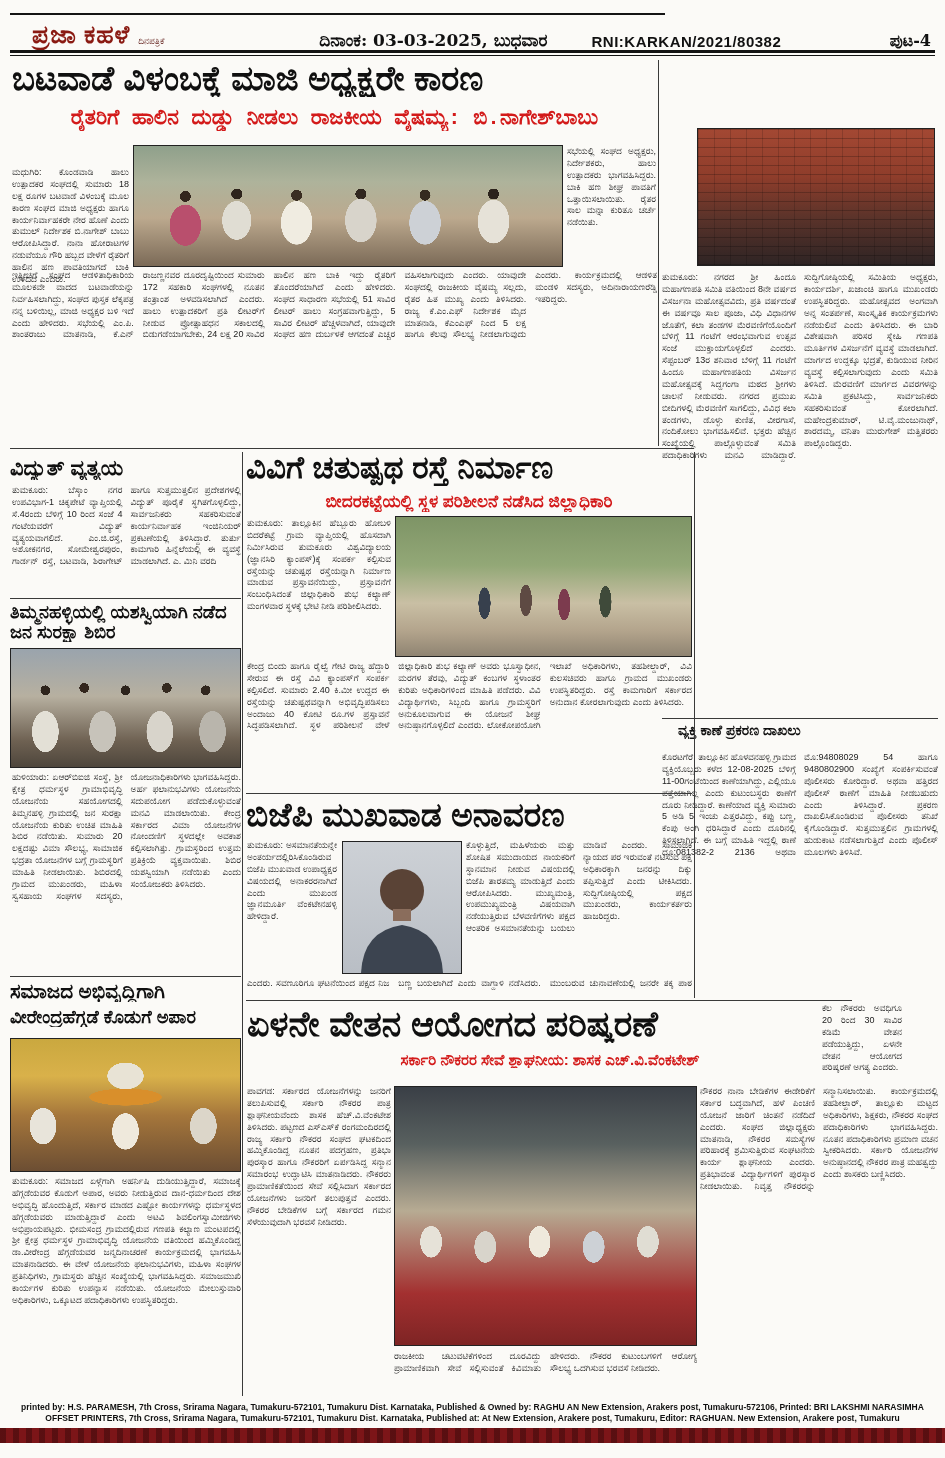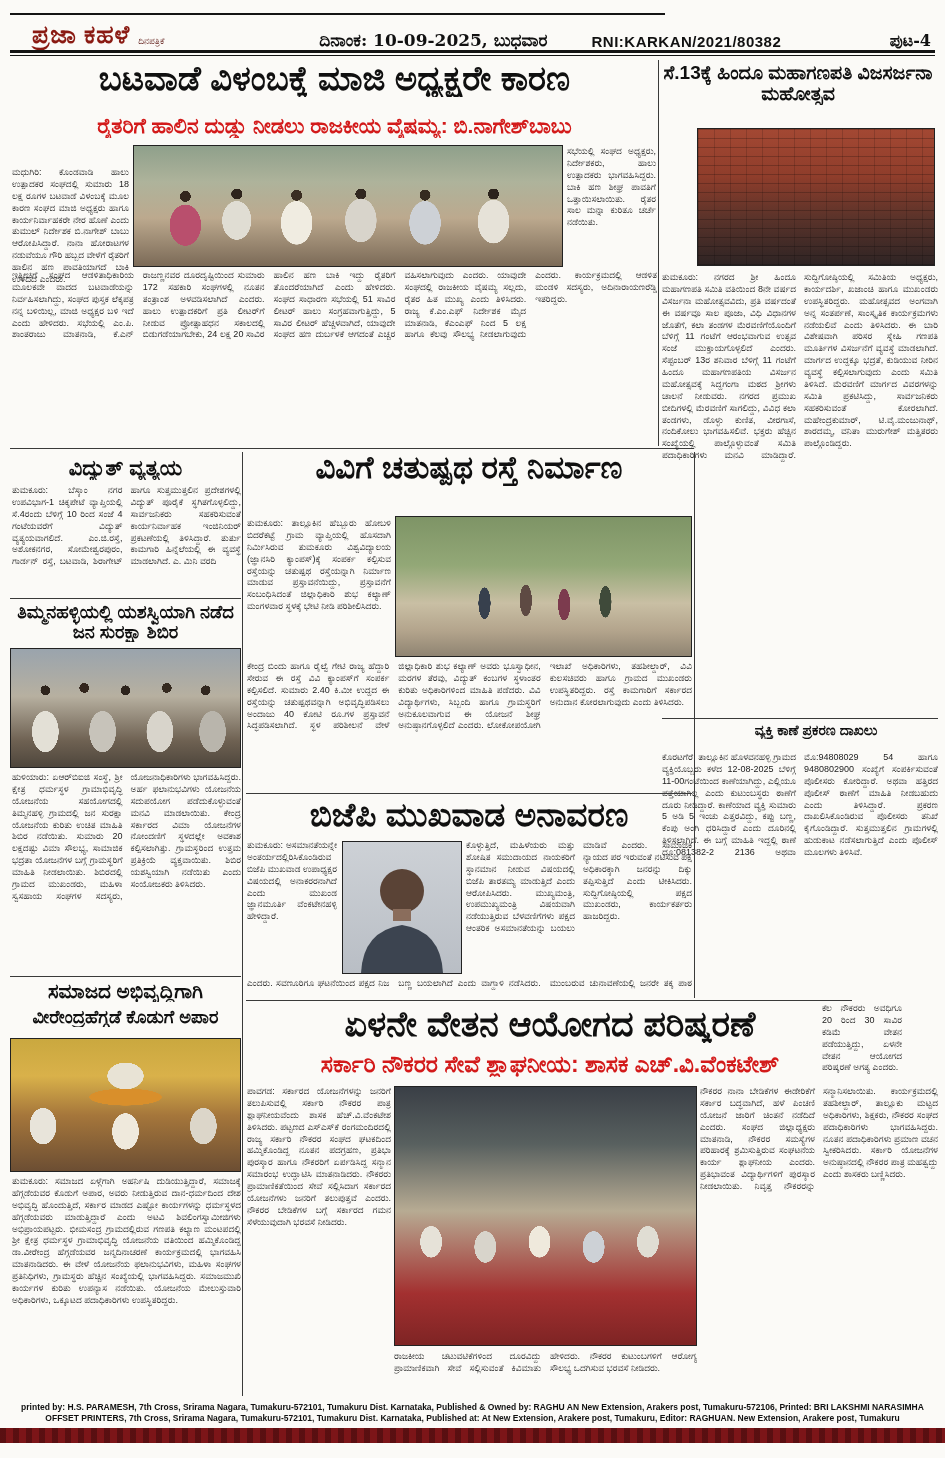--- a/index.html
+++ b/index.html
@@ -8,21 +8,21 @@
   
   .top-rule{position:absolute;left:10px;top:13px;width:655px;height:2px;background:#141414;}
   .masthead{position:absolute;left:10px;top:20px;width:925px;height:30px;display:flex;align-items:flex-end;}
   .mh-logo{font-family:"Liberation Serif","DejaVu Serif",serif;font-weight:bold;font-size:25px;color:#8a1a12;letter-spacing:1px;margin-left:22px;text-align:right;}
   .mh-tag{font-size:9px;color:#5a1510;margin-left:8px;margin-bottom:3px;}
   .mh-date{font-family:"DejaVu Serif",serif;font-weight:bold;font-size:17px;color:#111;margin-left:155px;}
   .mh-rni{font-weight:bold;font-size:15px;color:#111;margin-left:44px;letter-spacing:.5px;}
   .mh-page{font-family:"DejaVu Serif",serif;font-weight:bold;font-size:16px;color:#111;margin-left:auto;margin-right:4px;}
   .mh-rule{position:absolute;left:10px;top:50px;width:925px;height:6px;border-top:3px solid #141414;border-bottom:1px solid #141414;box-sizing:border-box;}
   
-  .hl{font-weight:bold;color:#101010;text-align:center;line-height:1.12;overflow:hidden;}
+  .hl{font-weight:bold;color:#101010;line-height:1.12;overflow:hidden;}
   .sub{font-weight:bold;color:#d31a1a;text-align:center;line-height:1.15;overflow:hidden;}
   .bd{font-size:9px;line-height:1.32;text-align:justify;color:#222;overflow:hidden;word-break:break-word;}
   .abs{position:absolute;box-sizing:border-box;}
   .rule-h{position:absolute;height:1px;background:#3a3a3a;}
   .rule-v{position:absolute;width:1px;background:#3a3a3a;}
   
   .ph{position:absolute;border:1px solid #222;box-sizing:border-box;}
   .ph-lead{background:
     radial-gradient(26px 34px at 12% 66%,#b94f6d 0 60%,transparent 61%),
     radial-gradient(24px 32px at 24% 62%,#e0ddd3 0 60%,transparent 61%),
@@ -80,37 +80,36 @@
 </style>
 </head>
 <body>
 
 <div class="page">
 
   <div class="top-rule"></div>
   <div class="masthead">
     <span class="mh-logo">ಪ್ರಜಾ ಕಹಳೆ</span>
     <span class="mh-tag">ದಿನಪತ್ರಿಕೆ</span>
-    <span class="mh-date">ದಿನಾಂಕ: 10-09-2025, ಬುಧವಾರ</span>
+    <span class="mh-date">ದಿನಾಂಕ: 03-03-2025, ಬುಧವಾರ</span>
     <span class="mh-rni">RNI:KARKAN/2021/80382</span>
     <span class="mh-page">ಪುಟ-4</span>
   </div>
   <div class="mh-rule"></div>
 
   <div class="abs hl" style="left:12px;top:59px;width:645px;font-size:34px;white-space:nowrap;">ಬಟವಾಡೆ ವಿಳಂಬಕ್ಕೆ ಮಾಜಿ ಅಧ್ಯಕ್ಷರೇ ಕಾರಣ</div>
-  <div class="abs sub" style="left:12px;top:114px;width:645px;font-size:21px;white-space:nowrap;">ರೈತರಿಗೆ ಹಾಲಿನ ದುಡ್ಡು ನೀಡಲು ರಾಜಕೀಯ ವೈಷಮ್ಯ: ಬಿ.ನಾಗೇಶ್‌ಬಾಬು</div>
+  <div class="abs sub" style="left:12px;top:107px;width:645px;font-size:21px;white-space:nowrap;font-family:Liberation Mono, monospace;">ರೈತರಿಗೆ ಹಾಲಿನ ದುಡ್ಡು ನೀಡಲು ರಾಜಕೀಯ ವೈಷಮ್ಯ: ಬಿ.ನಾಗೇಶ್‌ಬಾಬು</div>
   <div class="abs bd" style="left:12px;top:146px;width:117px;height:120px;margin-top:21px;">ಮಧುಗಿರಿ: ಕೊಂಡವಾಡಿ ಹಾಲು ಉತ್ಪಾದಕರ ಸಂಘದಲ್ಲಿ ಸುಮಾರು 18 ಲಕ್ಷ ರೂಗಳ ಬಟವಾಡೆ ವಿಳಂಬಕ್ಕೆ ಮೂಲ ಕಾರಣ ಸಂಘದ ಮಾಜಿ ಅಧ್ಯಕ್ಷರು ಹಾಗೂ ಕಾರ್ಯನಿರ್ವಾಹಕರೇ ನೇರ ಹೊಣೆ ಎಂದು ತುಮುಲ್ ನಿರ್ದೇಶಕ ಬಿ.ನಾಗೇಶ್ ಬಾಬು ಆರೋಪಿಸಿದ್ದಾರೆ. ನಾನಾ ಹೋರಾಟಗಳ ನಡುವೆಯೂ ಗೌರಿ ಹಬ್ಬದ ವೇಳೆಗೆ ರೈತರಿಗೆ ಹಾಲಿನ ಹಣ ಪಾವತಿಯಾಗದೆ ಬಾಕಿ ಉಳಿದಿದೆ ಎಂದರು.</div>
   <div class="ph ph-lead" style="left:133px;top:145px;width:430px;height:122px;"></div>
   <div class="abs bd" style="left:567px;top:146px;width:89px;height:120px;">ಸಭೆಯಲ್ಲಿ ಸಂಘದ ಅಧ್ಯಕ್ಷರು, ನಿರ್ದೇಶಕರು, ಹಾಲು ಉತ್ಪಾದಕರು ಭಾಗವಹಿಸಿದ್ದರು. ಬಾಕಿ ಹಣ ಶೀಘ್ರ ಪಾವತಿಗೆ ಒತ್ತಾಯಿಸಲಾಯಿತು. ರೈತರ ಸಾಲ ಮನ್ನಾ ಕುರಿತೂ ಚರ್ಚೆ ನಡೆಯಿತು.</div>
   <div class="abs bd" style="left:12px;top:270px;width:645px;height:176px;column-count:5;column-gap:9px;">ಇತ್ತೀಚಿಗೆ ಸಂಘದ ಆಡಳಿತಾಧಿಕಾರಿಯ ಮೂಲಕವೇ ವಾದದ ಬಟವಾಡೆಯನ್ನು ನಿರ್ವಹಿಸಲಾಗಿದ್ದು, ಸಂಘದ ಪುಸ್ತಕ ಲೆಕ್ಕಪತ್ರ ನನ್ನ ಬಳಿಯಿಲ್ಲ, ಮಾಜಿ ಅಧ್ಯಕ್ಷರ ಬಳಿ ಇದೆ ಎಂದು ಹೇಳಿದರು. ಸಭೆಯಲ್ಲಿ ಎಂ.ಪಿ. ಶಾಂತರಾಜು ಮಾತನಾಡಿ, ಕೆ.ಎನ್ ರಾಜಣ್ಣನವರ ದೂರದೃಷ್ಟಿಯಿಂದ ಸುಮಾರು 172 ಸಹಕಾರಿ ಸಂಘಗಳಲ್ಲಿ ನೂತನ ತಂತ್ರಾಂಶ ಅಳವಡಿಸಲಾಗಿದೆ ಎಂದರು. ಹಾಲು ಉತ್ಪಾದಕರಿಗೆ ಪ್ರತಿ ಲೀಟರ್‌ಗೆ ನೀಡುವ ಪ್ರೋತ್ಸಾಹಧನ ಸಕಾಲದಲ್ಲಿ ಬಿಡುಗಡೆಯಾಗಬೇಕು, 24 ಲಕ್ಷ 20 ಸಾವಿರ ಹಾಲಿನ ಹಣ ಬಾಕಿ ಇದ್ದು ರೈತರಿಗೆ ತೊಂದರೆಯಾಗಿದೆ ಎಂದು ಹೇಳಿದರು. ಸಂಘದ ಸಾಧಾರಣ ಸಭೆಯಲ್ಲಿ 51 ಸಾವಿರ ಲೀಟರ್ ಹಾಲು ಸಂಗ್ರಹವಾಗುತ್ತಿದ್ದು, 5 ಸಾವಿರ ಲೀಟರ್ ಹೆಚ್ಚಳವಾಗಿದೆ, ಯಾವುದೇ ಸಂಘದ ಹಣ ದುರ್ಬಳಕೆ ಆಗದಂತೆ ಎಚ್ಚರ ವಹಿಸಲಾಗುವುದು ಎಂದರು. ಯಾವುದೇ ಸಂಘದಲ್ಲಿ ರಾಜಕೀಯ ವೈಷಮ್ಯ ಸಲ್ಲದು, ರೈತರ ಹಿತ ಮುಖ್ಯ ಎಂದು ತಿಳಿಸಿದರು. ರಾಜ್ಯ ಕೆ.ಎಂ.ಎಫ್ ನಿರ್ದೇಶಕ ಮೈದ ಮಾತನಾಡಿ, ಕೆಎಂಎಫ್ ನಿಂದ 5 ಲಕ್ಷ ಹಾಗೂ ಕೆಲವು ಸೌಲಭ್ಯ ನೀಡಲಾಗುವುದು ಎಂದರು. ಕಾರ್ಯಕ್ರಮದಲ್ಲಿ ಆಡಳಿತ ಮಂಡಳಿ ಸದಸ್ಯರು, ಅದಿನಾರಾಯಣರೆಡ್ಡಿ ಇತರಿದ್ದರು.</div>
 
   <div class="rule-v" style="left:658px;top:60px;height:386px;"></div>
   <div class="rule-h" style="left:10px;top:448px;width:684px;"></div>
 
-  <div class="abs hl" style="left:660px;top:62px;width:276px;font-size:19px;">ಸೆ.13ಕ್ಕೆ ಹಿಂದೂ ಮಹಾಗಣಪತಿ ವಿಜಸರ್ಜನಾ ಮಹೋತ್ಸವ</div>
   <div class="ph ph-ganapati" style="left:697px;top:128px;width:238px;height:138px;"></div>
   <div class="abs bd" style="left:662px;top:272px;width:276px;height:444px;column-count:2;column-gap:8px;">ತುಮಕೂರು: ನಗರದ ಶ್ರೀ ಹಿಂದೂ ಮಹಾಗಣಪತಿ ಸಮಿತಿ ವತಿಯಿಂದ 8ನೇ ವರ್ಷದ ವಿಸರ್ಜನಾ ಮಹೋತ್ಸವವಿದು, ಪ್ರತಿ ವರ್ಷದಂತೆ ಈ ವರ್ಷವೂ ಸಾಲ ಪೂಜಾ, ವಿಧಿ ವಿಧಾನಗಳ ಜೊತೆಗೆ, ಕಲಾ ತಂಡಗಳ ಮೆರವಣಿಗೆಯೊಂದಿಗೆ ಬೆಳಿಗ್ಗೆ 11 ಗಂಟೆಗೆ ಆರಂಭವಾಗುವ ಉತ್ಸವ ಸಂಜೆ ಮುಕ್ತಾಯಗೊಳ್ಳಲಿದೆ ಎಂದರು. ಸೆಪ್ಟಂಬರ್ 13ರ ಶನಿವಾರ ಬೆಳಿಗ್ಗೆ 11 ಗಂಟೆಗೆ ಹಿಂದೂ ಮಹಾಗಣಪತಿಯ ವಿಸರ್ಜನ ಮಹೋತ್ಸವಕ್ಕೆ ಸಿದ್ದಗಂಗಾ ಮಠದ ಶ್ರೀಗಳು ಚಾಲನೆ ನೀಡುವರು. ನಗರದ ಪ್ರಮುಖ ಬೀದಿಗಳಲ್ಲಿ ಮೆರವಣಿಗೆ ಸಾಗಲಿದ್ದು, ವಿವಿಧ ಕಲಾ ತಂಡಗಳು, ಡೊಳ್ಳು ಕುಣಿತ, ವೀರಗಾಸೆ, ನಂದಿಕೋಲು ಭಾಗವಹಿಸಲಿವೆ. ಭಕ್ತರು ಹೆಚ್ಚಿನ ಸಂಖ್ಯೆಯಲ್ಲಿ ಪಾಲ್ಗೊಳ್ಳುವಂತೆ ಸಮಿತಿ ಪದಾಧಿಕಾರಿಗಳು ಮನವಿ ಮಾಡಿದ್ದಾರೆ. ಸುದ್ದಿಗೋಷ್ಠಿಯಲ್ಲಿ ಸಮಿತಿಯ ಅಧ್ಯಕ್ಷರು, ಕಾರ್ಯದರ್ಶಿ, ಖಜಾಂಚಿ ಹಾಗೂ ಮುಖಂಡರು ಉಪಸ್ಥಿತರಿದ್ದರು. ಮಹೋತ್ಸವದ ಅಂಗವಾಗಿ ಅನ್ನ ಸಂತರ್ಪಣೆ, ಸಾಂಸ್ಕೃತಿಕ ಕಾರ್ಯಕ್ರಮಗಳು ನಡೆಯಲಿವೆ ಎಂದು ತಿಳಿಸಿದರು. ಈ ಬಾರಿ ವಿಶೇಷವಾಗಿ ಪರಿಸರ ಸ್ನೇಹಿ ಗಣಪತಿ ಮೂರ್ತಿಗಳ ವಿಸರ್ಜನೆಗೆ ವ್ಯವಸ್ಥೆ ಮಾಡಲಾಗಿದೆ. ಮಾರ್ಗದ ಉದ್ದಕ್ಕೂ ಭದ್ರತೆ, ಕುಡಿಯುವ ನೀರಿನ ವ್ಯವಸ್ಥೆ ಕಲ್ಪಿಸಲಾಗುವುದು ಎಂದು ಸಮಿತಿ ತಿಳಿಸಿದೆ. ಮೆರವಣಿಗೆ ಮಾರ್ಗದ ವಿವರಗಳನ್ನು ಸಮಿತಿ ಪ್ರಕಟಿಸಿದ್ದು, ಸಾರ್ವಜನಿಕರು ಸಹಕರಿಸುವಂತೆ ಕೋರಲಾಗಿದೆ. ಮಹೇಂದ್ರಕುಮಾರ್, ಟಿ.ವೈ.ಮಂಜುನಾಥ್, ಶಾರದಮ್ಮ, ವನಿತಾ ಮುರುಗೇಶ್ ಮತ್ತಿತರರು ಪಾಲ್ಗೊಂಡಿದ್ದರು.</div>
 
   <div class="rule-h" style="left:662px;top:718px;width:276px;"></div>
   <div class="abs hl" style="left:678px;top:723px;width:276px;font-size:14px;white-space:nowrap;">ವ್ಯಕ್ತಿ ಕಾಣೆ ಪ್ರಕರಣ ದಾಖಲು</div>
   <div class="abs bd" style="left:662px;top:752px;width:276px;height:246px;column-count:2;column-gap:8px;">ಕೊರಟಗೆರೆ: ತಾಲ್ಲೂಕಿನ ಹೊಳವನಹಳ್ಳಿ ಗ್ರಾಮದ ವ್ಯಕ್ತಿಯೊಬ್ಬರು ಕಳೆದ 12-08-2025 ಬೆಳಿಗ್ಗೆ 11-00ಗಂಟೆಯಿಂದ ಕಾಣೆಯಾಗಿದ್ದು, ಎಲ್ಲಿಯೂ ಪತ್ತೆಯಾಗಿಲ್ಲ ಎಂದು ಕುಟುಂಬಸ್ಥರು ಠಾಣೆಗೆ ದೂರು ನೀಡಿದ್ದಾರೆ. ಕಾಣೆಯಾದ ವ್ಯಕ್ತಿ ಸುಮಾರು 5 ಅಡಿ 5 ಇಂಚು ಎತ್ತರವಿದ್ದು, ಕಪ್ಪು ಬಣ್ಣ, ಕೆಂಪು ಅಂಗಿ ಧರಿಸಿದ್ದಾರೆ ಎಂದು ದೂರಿನಲ್ಲಿ ತಿಳಿಸಲಾಗಿದೆ. ಈ ಬಗ್ಗೆ ಮಾಹಿತಿ ಇದ್ದಲ್ಲಿ ಠಾಣೆ ದೂ:081382-2 2136 ಅಥವಾ ಮೊ:94808029 54 ಹಾಗೂ 9480802900 ಸಂಖ್ಯೆಗೆ ಸಂಪರ್ಕಿಸುವಂತೆ ಪೊಲೀಸರು ಕೋರಿದ್ದಾರೆ. ಅಥವಾ ಹತ್ತಿರದ ಪೊಲೀಸ್ ಠಾಣೆಗೆ ಮಾಹಿತಿ ನೀಡಬಹುದು ಎಂದು ತಿಳಿಸಿದ್ದಾರೆ. ಪ್ರಕರಣ ದಾಖಲಿಸಿಕೊಂಡಿರುವ ಪೊಲೀಸರು ತನಿಖೆ ಕೈಗೊಂಡಿದ್ದಾರೆ. ಸುತ್ತಮುತ್ತಲಿನ ಗ್ರಾಮಗಳಲ್ಲಿ ಹುಡುಕಾಟ ನಡೆಸಲಾಗುತ್ತಿದೆ ಎಂದು ಪೊಲೀಸ್ ಮೂಲಗಳು ತಿಳಿಸಿವೆ.</div>
 
   <div class="rule-v" style="left:242px;top:452px;height:944px;"></div>
 
   <div class="abs hl" style="left:10px;top:456px;width:231px;font-size:21px;">ವಿದ್ಯುತ್ ವ್ಯತ್ಯಯ</div>
@@ -122,40 +121,41 @@
   <div class="abs bd" style="left:12px;top:772px;width:229px;height:202px;column-count:2;column-gap:8px;">ಹುಳಿಯಾರು: ಏಆರ್‌ಬಿಐಜಿ ಸಂಸ್ಥೆ, ಶ್ರೀ ಕ್ಷೇತ್ರ ಧರ್ಮಸ್ಥಳ ಗ್ರಾಮಾಭಿವೃದ್ಧಿ ಯೋಜನೆಯ ಸಹಯೋಗದಲ್ಲಿ ತಿಮ್ಮನಹಳ್ಳಿ ಗ್ರಾಮದಲ್ಲಿ ಜನ ಸುರಕ್ಷಾ ಯೋಜನೆಯ ಕುರಿತು ಉಚಿತ ಮಾಹಿತಿ ಶಿಬಿರ ನಡೆಯಿತು. ಸುಮಾರು 20 ಲಕ್ಷದಷ್ಟು ವಿಮಾ ಸೌಲಭ್ಯ, ಸಾಮಾಜಿಕ ಭದ್ರತಾ ಯೋಜನೆಗಳ ಬಗ್ಗೆ ಗ್ರಾಮಸ್ಥರಿಗೆ ಮಾಹಿತಿ ನೀಡಲಾಯಿತು. ಶಿಬಿರದಲ್ಲಿ ಗ್ರಾಮದ ಮುಖಂಡರು, ಮಹಿಳಾ ಸ್ವಸಹಾಯ ಸಂಘಗಳ ಸದಸ್ಯರು, ಯೋಜನಾಧಿಕಾರಿಗಳು ಭಾಗವಹಿಸಿದ್ದರು. ಅರ್ಹ ಫಲಾನುಭವಿಗಳು ಯೋಜನೆಯ ಸದುಪಯೋಗ ಪಡೆದುಕೊಳ್ಳುವಂತೆ ಮನವಿ ಮಾಡಲಾಯಿತು. ಕೇಂದ್ರ ಸರ್ಕಾರದ ವಿಮಾ ಯೋಜನೆಗಳ ನೋಂದಣಿಗೆ ಸ್ಥಳದಲ್ಲೇ ಅವಕಾಶ ಕಲ್ಪಿಸಲಾಗಿತ್ತು. ಗ್ರಾಮಸ್ಥರಿಂದ ಉತ್ತಮ ಪ್ರತಿಕ್ರಿಯೆ ವ್ಯಕ್ತವಾಯಿತು. ಶಿಬಿರ ಯಶಸ್ವಿಯಾಗಿ ನಡೆಯಿತು ಎಂದು ಸಂಯೋಜಕರು ತಿಳಿಸಿದರು.</div>
 
   <div class="rule-h" style="left:10px;top:976px;width:231px;"></div>
   <div class="abs hl" style="left:10px;top:980px;width:231px;font-size:20px;">ಸಮಾಜದ ಅಭಿವೃದ್ಧಿಗಾಗಿ</div>
   <div class="abs hl" style="left:10px;top:1007px;width:231px;font-size:18px;">ವೀರೇಂದ್ರಹೆಗ್ಗಡೆ ಕೊಡುಗೆ ಅಪಾರ</div>
   <div class="ph ph-hegde" style="left:10px;top:1038px;width:231px;height:134px;"></div>
   <div class="abs bd" style="left:12px;top:1176px;width:229px;height:218px;">ತುಮಕೂರು: ಸಮಾಜದ ಏಳ್ಗೆಗಾಗಿ ಅಹರ್ನಿಷಿ ದುಡಿಯುತ್ತಿದ್ದಾರೆ, ಸಮಾಜಕ್ಕೆ ಹೆಗ್ಗಡೆಯವರ ಕೊಡುಗೆ ಅಪಾರ, ಅವರು ನೀಡುತ್ತಿರುವ ದಾನ-ಧರ್ಮದಿಂದ ದೇಶ ಅಭಿವೃದ್ಧಿ ಹೊಂದುತ್ತಿದೆ, ಸರ್ಕಾರ ಮಾಡದ ಎಷ್ಟೋ ಕಾರ್ಯಗಳನ್ನು ಧರ್ಮಸ್ಥಳದ ಹೆಗ್ಗಡೆಯವರು ಮಾಡುತ್ತಿದ್ದಾರೆ ಎಂದು ಅಟವಿ ಶಿವಲಿಂಗಸ್ವಾಮೀಜಿಗಳು ಅಭಿಪ್ರಾಯಪಟ್ಟರು. ಭೀಮಸಂದ್ರ ಗ್ರಾಮದಲ್ಲಿರುವ ಗಣಪತಿ ಕಲ್ಯಾಣ ಮಂಟಪದಲ್ಲಿ ಶ್ರೀ ಕ್ಷೇತ್ರ ಧರ್ಮಸ್ಥಳ ಗ್ರಾಮಾಭಿವೃದ್ಧಿ ಯೋಜನೆಯ ವತಿಯಿಂದ ಹಮ್ಮಿಕೊಂಡಿದ್ದ ಡಾ.ವೀರೇಂದ್ರ ಹೆಗ್ಗಡೆಯವರ ಜನ್ಮದಿನಾಚರಣೆ ಕಾರ್ಯಕ್ರಮದಲ್ಲಿ ಭಾಗವಹಿಸಿ ಮಾತನಾಡಿದರು. ಈ ವೇಳೆ ಯೋಜನೆಯ ಫಲಾನುಭವಿಗಳು, ಮಹಿಳಾ ಸಂಘಗಳ ಪ್ರತಿನಿಧಿಗಳು, ಗ್ರಾಮಸ್ಥರು ಹೆಚ್ಚಿನ ಸಂಖ್ಯೆಯಲ್ಲಿ ಭಾಗವಹಿಸಿದ್ದರು. ಸಮಾಜಮುಖಿ ಕಾರ್ಯಗಳ ಕುರಿತು ಉಪನ್ಯಾಸ ನಡೆಯಿತು. ಯೋಜನೆಯ ಮೇಲುಸ್ತುವಾರಿ ಅಧಿಕಾರಿಗಳು, ಒಕ್ಕೂಟದ ಪದಾಧಿಕಾರಿಗಳು ಉಪಸ್ಥಿತರಿದ್ದರು.</div>
 
   <div class="rule-v" style="left:694px;top:452px;height:546px;"></div>
   <div class="abs hl" style="left:246px;top:451px;width:446px;font-size:31px;white-space:nowrap;">ವಿವಿಗೆ ಚತುಷ್ಪಥ ರಸ್ತೆ ನಿರ್ಮಾಣ</div>
+  <div class="abs sub" style="left:246px;top:492px;width:446px;font-size:17px;white-space:nowrap;">ಬೀದರಕಟ್ಟೆಯಲ್ಲಿ ಸ್ಥಳ ಪರಿಶೀಲನೆ ನಡೆಸಿದ ಜಿಲ್ಲಾಧಿಕಾರಿ</div>
   <div class="abs bd" style="left:247px;top:518px;width:144px;height:139px;">ತುಮಕೂರು: ತಾಲ್ಲೂಕಿನ ಹೆಬ್ಬೂರು ಹೋಬಳಿ ಬಿದರೆಕಟ್ಟೆ ಗ್ರಾಮ ವ್ಯಾಪ್ತಿಯಲ್ಲಿ ಹೊಸದಾಗಿ ನಿರ್ಮಿಸಿರುವ ತುಮಕೂರು ವಿಶ್ವವಿದ್ಯಾಲಯ (ಜ್ಞಾನಸಿರಿ ಕ್ಯಾಂಪಸ್)ಕ್ಕೆ ಸಂಪರ್ಕ ಕಲ್ಪಿಸುವ ರಸ್ತೆಯನ್ನು ಚತುಷ್ಪಥ ರಸ್ತೆಯನ್ನಾಗಿ ನಿರ್ಮಾಣ ಮಾಡುವ ಪ್ರಸ್ತಾವನೆಯಿದ್ದು, ಪ್ರಸ್ತಾವನೆಗೆ ಸಂಬಂಧಿಸಿದಂತೆ ಜಿಲ್ಲಾಧಿಕಾರಿ ಶುಭ ಕಲ್ಯಾಣ್ ಮಂಗಳವಾರ ಸ್ಥಳಕ್ಕೆ ಭೇಟಿ ನೀಡಿ ಪರಿಶೀಲಿಸಿದರು.</div>
   <div class="ph ph-road" style="left:395px;top:516px;width:297px;height:141px;"></div>
   <div class="abs bd" style="left:247px;top:661px;width:445px;height:130px;column-count:3;column-gap:9px;">ಕೇಂದ್ರ ಬಿಂದು ಹಾಗೂ ರೈಲ್ವೆ ಗೇಟಿ ರಾಜ್ಯ ಹೆದ್ದಾರಿ ಸೇರುವ ಈ ರಸ್ತೆ ವಿವಿ ಕ್ಯಾಂಪಸ್‌ಗೆ ಸಂಪರ್ಕ ಕಲ್ಪಿಸಲಿದೆ. ಸುಮಾರು 2.40 ಕಿ.ಮೀ ಉದ್ದದ ಈ ರಸ್ತೆಯನ್ನು ಚತುಷ್ಪಥವನ್ನಾಗಿ ಅಭಿವೃದ್ಧಿಪಡಿಸಲು ಅಂದಾಜು 40 ಕೋಟಿ ರೂ.ಗಳ ಪ್ರಸ್ತಾವನೆ ಸಿದ್ಧಪಡಿಸಲಾಗಿದೆ. ಸ್ಥಳ ಪರಿಶೀಲನೆ ವೇಳೆ ಜಿಲ್ಲಾಧಿಕಾರಿ ಶುಭ ಕಲ್ಯಾಣ್ ಅವರು ಭೂಸ್ವಾಧೀನ, ಮರಗಳ ತೆರವು, ವಿದ್ಯುತ್ ಕಂಬಗಳ ಸ್ಥಳಾಂತರ ಕುರಿತು ಅಧಿಕಾರಿಗಳಿಂದ ಮಾಹಿತಿ ಪಡೆದರು. ವಿವಿ ವಿದ್ಯಾರ್ಥಿಗಳು, ಸಿಬ್ಬಂದಿ ಹಾಗೂ ಗ್ರಾಮಸ್ಥರಿಗೆ ಅನುಕೂಲವಾಗುವ ಈ ಯೋಜನೆ ಶೀಘ್ರ ಅನುಷ್ಠಾನಗೊಳ್ಳಲಿದೆ ಎಂದರು. ಲೋಕೋಪಯೋಗಿ ಇಲಾಖೆ ಅಧಿಕಾರಿಗಳು, ತಹಶೀಲ್ದಾರ್, ವಿವಿ ಕುಲಸಚಿವರು ಹಾಗೂ ಗ್ರಾಮದ ಮುಖಂಡರು ಉಪಸ್ಥಿತರಿದ್ದರು. ರಸ್ತೆ ಕಾಮಗಾರಿಗೆ ಸರ್ಕಾರದ ಅನುದಾನ ಕೋರಲಾಗುವುದು ಎಂದು ತಿಳಿಸಿದರು.</div>
 
   <div class="rule-h" style="left:246px;top:793px;width:446px;"></div>
   <div class="abs hl" style="left:246px;top:797px;width:446px;font-size:33px;white-space:nowrap;">ಬಿಜೆಪಿ ಮುಖವಾಡ ಅನಾವರಣ</div>
   <div class="abs bd" style="left:247px;top:840px;width:90px;height:135px;">ತುಮಕೂರು: ಅಸಮಾನತೆಯನ್ನೇ ಅಂತರ್ಯದಲ್ಲಿರಿಸಿಕೊಂಡಿರುವ ಬಿಜೆಪಿ ಮುಖವಾಡ ಉಪಾಧ್ಯಕ್ಷರ ವಿಷಯದಲ್ಲಿ ಅನಾಕರರನಾಗಿದೆ ಎಂದು ಮುಖಂಡ ಜ್ಞಾನಮೂರ್ತಿ ವೆಂಕಟೇನಹಳ್ಳಿ ಹೇಳಿದ್ದಾರೆ.</div>
   <div class="ph ph-portrait" style="left:342px;top:841px;width:120px;height:133px;">
     <svg width="118" height="120" viewBox="0 0 118 120">
       <circle cx="59" cy="38" r="22" fill="#5a4336"></circle>
       <rect x="50" y="56" width="18" height="12" fill="#8a6d5c"></rect>
       <path d="M18 120 Q20 78 59 72 Q98 78 100 120 Z" fill="#3c4450"></path>
     </svg>
   </div>
   <div class="abs bd" style="left:466px;top:840px;width:226px;height:135px;column-count:2;column-gap:8px;">ಕೊಳ್ಳುತ್ತಿದೆ, ಮಹಿಳೆಯರು ಮತ್ತು ಶೋಷಿತ ಸಮುದಾಯದ ನಾಯಕರಿಗೆ ಸ್ಥಾನಮಾನ ನೀಡುವ ವಿಷಯದಲ್ಲಿ ಬಿಜೆಪಿ ತಾರತಮ್ಯ ಮಾಡುತ್ತಿದೆ ಎಂದು ಆರೋಪಿಸಿದರು. ಮುಖ್ಯಮಂತ್ರಿ, ಉಪಮುಖ್ಯಮಂತ್ರಿ ವಿಷಯವಾಗಿ ನಡೆಯುತ್ತಿರುವ ಬೆಳವಣಿಗೆಗಳು ಪಕ್ಷದ ಆಂತರಿಕ ಅಸಮಾನತೆಯನ್ನು ಬಯಲು ಮಾಡಿವೆ ಎಂದರು. ಸಾಮಾಜಿಕ ನ್ಯಾಯದ ಪರ ಇರುವಂತೆ ನಟಿಸುವ ಪಕ್ಷ ಅಧಿಕಾರಕ್ಕಾಗಿ ಜನರನ್ನು ದಿಕ್ಕು ತಪ್ಪಿಸುತ್ತಿದೆ ಎಂದು ಟೀಕಿಸಿದರು. ಸುದ್ದಿಗೋಷ್ಠಿಯಲ್ಲಿ ಪಕ್ಷದ ಮುಖಂಡರು, ಕಾರ್ಯಕರ್ತರು ಹಾಜರಿದ್ದರು.</div>
   <div class="abs bd" style="left:247px;top:978px;width:445px;height:22px;column-count:3;column-gap:9px;">ಎಂದರು. ಸವಣೂರಿಗೂ ಘಟನೆಯಿಂದ ಪಕ್ಷದ ನಿಜ ಬಣ್ಣ ಬಯಲಾಗಿದೆ ಎಂದು ವಾಗ್ದಾಳಿ ನಡೆಸಿದರು. ಮುಂಬರುವ ಚುನಾವಣೆಯಲ್ಲಿ ಜನರೇ ತಕ್ಕ ಪಾಠ ಕಲಿಸಲಿದ್ದಾರೆ ಎಂದರು. ಹೆಚ್ಚಿನ ಸಂಖ್ಯೆಯಲ್ಲಿ ಕಾರ್ಯಕರ್ತರು ಭಾಗವಹಿಸಿದ್ದರು.</div>
 
   <div class="rule-h" style="left:246px;top:1000px;width:606px;"></div>
   <div class="abs hl" style="left:247px;top:1004px;width:606px;font-size:35px;white-space:nowrap;">ಏಳನೇ ವೇತನ ಆಯೋಗದ ಪರಿಷ್ಕರಣೆ</div>
-  <div class="abs sub" style="left:247px;top:1051px;width:606px;font-size:23px;white-space:nowrap;">ಸರ್ಕಾರಿ ನೌಕರರ ಸೇವೆ ಶ್ಲಾಘನೀಯ: ಶಾಸಕ ಎಚ್.ವಿ.ವೆಂಕಟೇಶ್</div>
+  <div class="abs sub" style="left:247px;top:1051px;width:606px;font-size:15px;white-space:nowrap;">ಸರ್ಕಾರಿ ನೌಕರರ ಸೇವೆ ಶ್ಲಾಘನೀಯ: ಶಾಸಕ ಎಚ್.ವಿ.ವೆಂಕಟೇಶ್</div>
   <div class="abs bd" style="left:822px;top:1003px;width:80px;height:78px;">ಕೆಲ ನೌಕರರು ಅವಧಿಗೂ 20 ರಿಂದ 30 ಸಾವಿರ ಕಡಿಮೆ ವೇತನ ಪಡೆಯುತ್ತಿದ್ದು, ಏಳನೇ ವೇತನ ಆಯೋಗದ ಪರಿಷ್ಕರಣೆ ಅಗತ್ಯ ಎಂದರು.</div>
   <div class="abs bd" style="left:247px;top:1086px;width:144px;height:310px;">ಪಾವಗಡ: ಸರ್ಕಾರದ ಯೋಜನೆಗಳನ್ನು ಜನರಿಗೆ ತಲುಪಿಸುವಲ್ಲಿ ಸರ್ಕಾರಿ ನೌಕರರ ಪಾತ್ರ ಶ್ಲಾಘನೀಯವೆಂದು ಶಾಸಕ ಹೆಚ್.ವಿ.ವೆಂಕಟೇಶ ತಿಳಿಸಿದರು. ಪಟ್ಟಣದ ಎಸ್‌ಎಸ್‌ಕೆ ರಂಗಮಂದಿರದಲ್ಲಿ ರಾಜ್ಯ ಸರ್ಕಾರಿ ನೌಕರರ ಸಂಘದ ಘಟಕದಿಂದ ಹಮ್ಮಿಕೊಂಡಿದ್ದ ನೂತನ ಪದಗ್ರಹಣ, ಪ್ರತಿಭಾ ಪುರಸ್ಕಾರ ಹಾಗೂ ನೌಕರರಿಗೆ ಏರ್ಪಡಿಸಿದ್ದ ಸನ್ಮಾನ ಸಮಾರಂಭ ಉದ್ಘಾಟಿಸಿ ಮಾತನಾಡಿದರು. ನೌಕರರು ಪ್ರಾಮಾಣಿಕತೆಯಿಂದ ಸೇವೆ ಸಲ್ಲಿಸಿದಾಗ ಸರ್ಕಾರದ ಯೋಜನೆಗಳು ಜನರಿಗೆ ತಲುಪುತ್ತವೆ ಎಂದರು. ನೌಕರರ ಬೇಡಿಕೆಗಳ ಬಗ್ಗೆ ಸರ್ಕಾರದ ಗಮನ ಸೆಳೆಯುವುದಾಗಿ ಭರವಸೆ ನೀಡಿದರು.</div>
   <div class="ph ph-salary" style="left:394px;top:1086px;width:303px;height:260px;"></div>
   <div class="abs bd" style="left:700px;top:1086px;width:238px;height:310px;column-count:2;column-gap:8px;">ನೌಕರರ ನಾನಾ ಬೇಡಿಕೆಗಳ ಈಡೇರಿಕೆಗೆ ಸರ್ಕಾರ ಬದ್ಧವಾಗಿದೆ, ಹಳೆ ಪಿಂಚಣಿ ಯೋಜನೆ ಜಾರಿಗೆ ಚಿಂತನೆ ನಡೆದಿದೆ ಎಂದರು. ಸಂಘದ ಜಿಲ್ಲಾಧ್ಯಕ್ಷರು ಮಾತನಾಡಿ, ನೌಕರರ ಸಮಸ್ಯೆಗಳ ಪರಿಹಾರಕ್ಕೆ ಶ್ರಮಿಸುತ್ತಿರುವ ಸಂಘಟನೆಯ ಕಾರ್ಯ ಶ್ಲಾಘನೀಯ ಎಂದರು. ಪ್ರತಿಭಾವಂತ ವಿದ್ಯಾರ್ಥಿಗಳಿಗೆ ಪುರಸ್ಕಾರ ನೀಡಲಾಯಿತು. ನಿವೃತ್ತ ನೌಕರರನ್ನು ಸನ್ಮಾನಿಸಲಾಯಿತು. ಕಾರ್ಯಕ್ರಮದಲ್ಲಿ ತಹಶೀಲ್ದಾರ್, ತಾಲ್ಲೂಕು ಮಟ್ಟದ ಅಧಿಕಾರಿಗಳು, ಶಿಕ್ಷಕರು, ನೌಕರರ ಸಂಘದ ಪದಾಧಿಕಾರಿಗಳು ಭಾಗವಹಿಸಿದ್ದರು. ನೂತನ ಪದಾಧಿಕಾರಿಗಳು ಪ್ರಮಾಣ ವಚನ ಸ್ವೀಕರಿಸಿದರು. ಸರ್ಕಾರಿ ಯೋಜನೆಗಳ ಅನುಷ್ಠಾನದಲ್ಲಿ ನೌಕರರ ಪಾತ್ರ ಮಹತ್ವದ್ದು ಎಂದು ಶಾಸಕರು ಬಣ್ಣಿಸಿದರು.</div>
   <div class="abs bd" style="left:394px;top:1351px;width:303px;height:45px;column-count:2;column-gap:9px;">ರಾಜಕೀಯ ಚಟುವಟಿಕೆಗಳಿಂದ ದೂರವಿದ್ದು ಪ್ರಾಮಾಣಿಕವಾಗಿ ಸೇವೆ ಸಲ್ಲಿಸುವಂತೆ ಕಿವಿಮಾತು ಹೇಳಿದರು. ನೌಕರರ ಕುಟುಂಬಗಳಿಗೆ ಆರೋಗ್ಯ ಸೌಲಭ್ಯ ಒದಗಿಸುವ ಭರವಸೆ ನೀಡಿದರು.</div>
 
   <div class="foot-line" style="top:1402px;">printed by: H.S. PARAMESH, 7th Cross, Srirama Nagara, Tumakuru-572101, Tumakuru Dist. Karnataka, Published &amp; Owned by: RAGHU AN New Extension, Arakers post, Tumakuru-572106, Printed: BRI LAKSHMI NARASIMHA</div>
   <div class="foot-line" style="top:1413px;">OFFSET PRINTERS, 7th Cross, Srirama Nagara, Tumakuru-572101, Tumakuru Dist. Karnataka, Published at: At New Extension, Arakere post, Tumakuru, Editor: RAGHUAN. New Extension, Arakere post, Tumakuru</div>
   <div class="foot-bar"></div>
 

